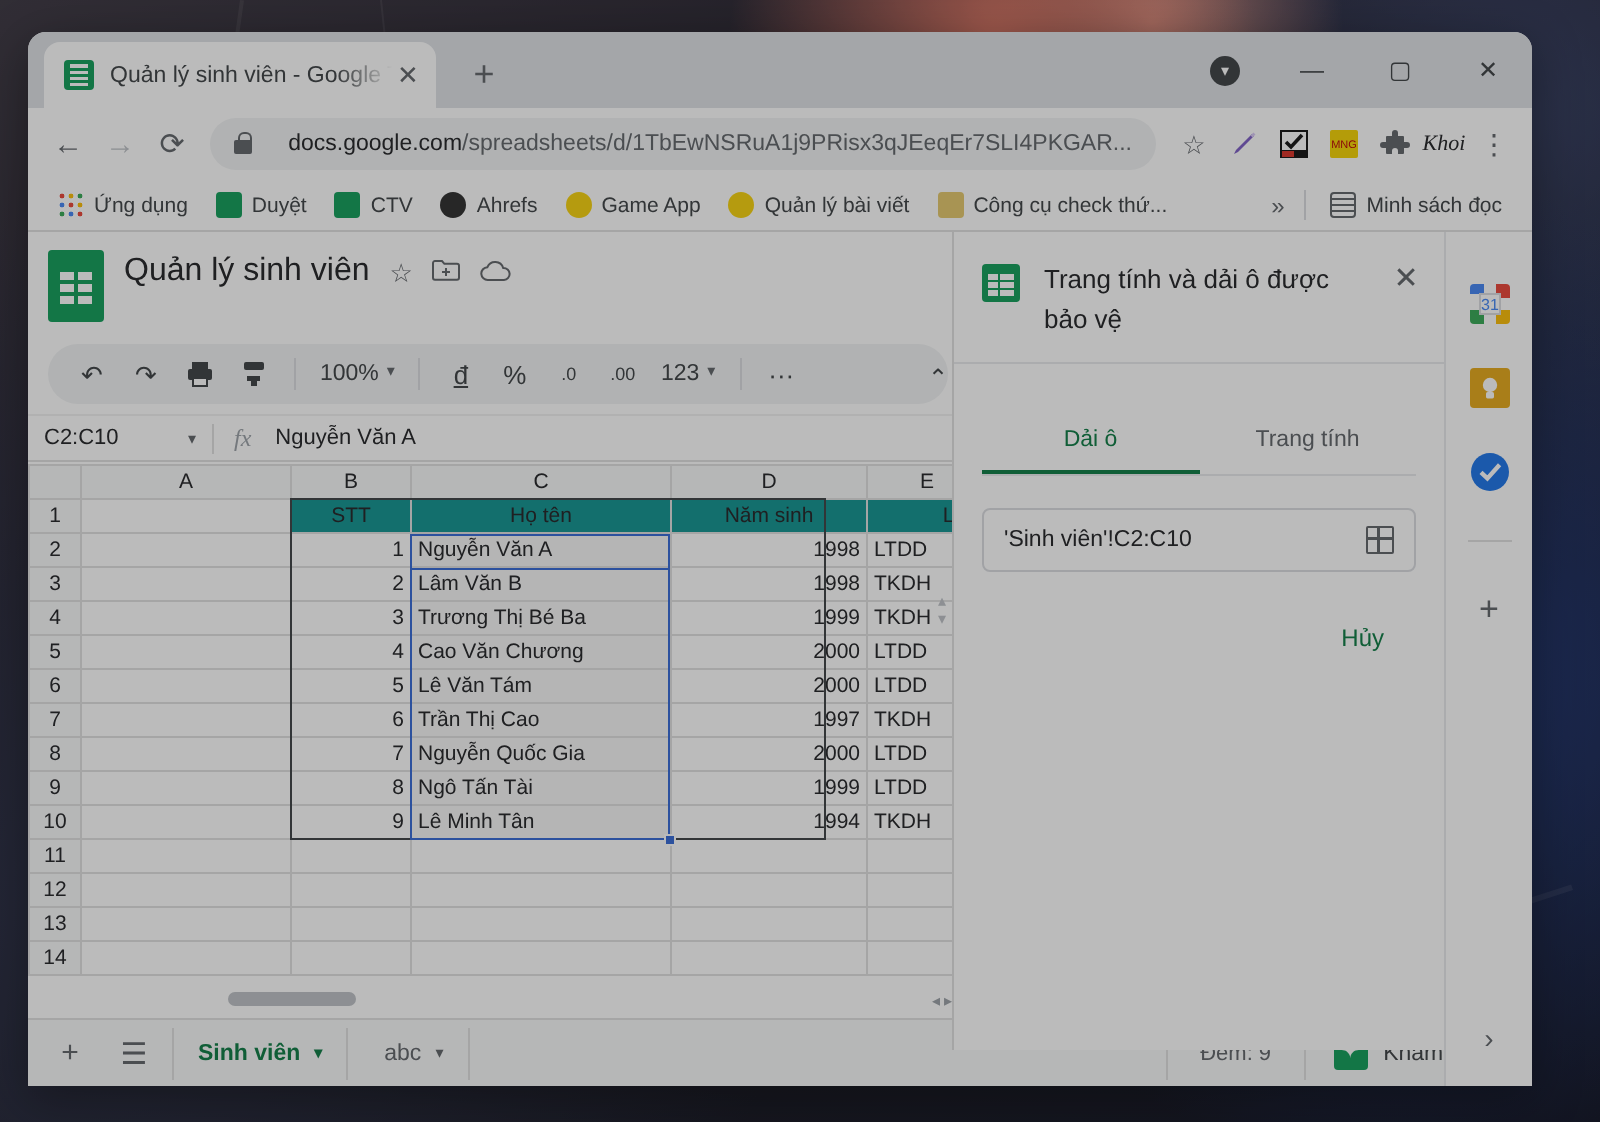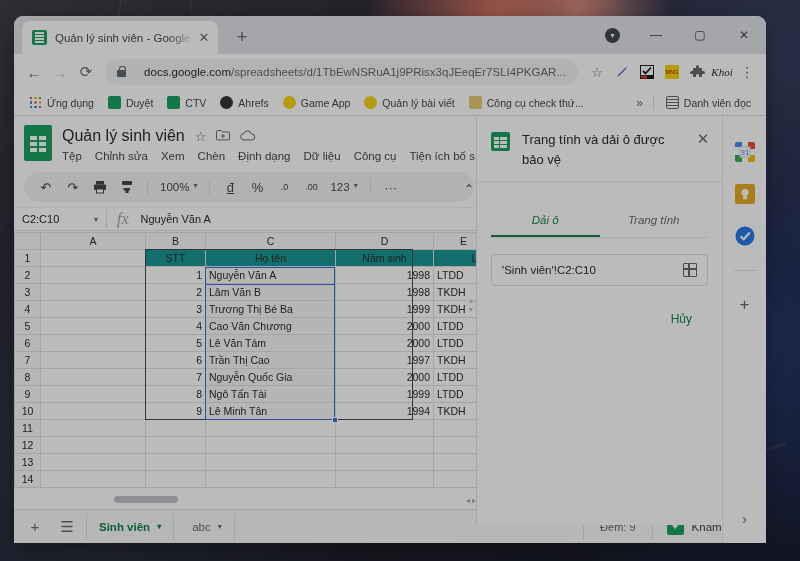--- a/index.html
+++ b/index.html
@@ -195,21 +195,21 @@
 
   
   .formulabar {
     height: 24px; display:flex; align-items:center; border-bottom:1px solid #e0e0e0;
     border-top: 1px solid #f1f1f1; margin-top: 5px;
   }
   .namebox { width: 92px; display:flex; align-items:center; justify-content:space-between;
              padding: 0 8px; font-size: 11px; color:#202124; }
   .fxbox { display:flex; align-items:center; flex:1; border-left:1px solid #e0e0e0;
            padding-left: 10px; gap: 12px; font-size: 11px; color:#202124; }
-  .fx-sym { font-family:"Liberation Serif", serif; font-style:italic; color:#9aa0a6; font-size:16px; }
+  .fx-sym { font-family:"Liberation Serif", serif; font-style:italic; color:#9aa0a6; font-size:12px; }
 
   
   .grid-wrap { position:absolute; left:0; right:0; top: 116px; bottom: 36px; overflow:hidden; }
   table.grid { border-collapse: collapse; table-layout: fixed; }
   table.grid td, table.grid th {
     border: 1px solid #e0e0e0; height: 17px; font-size: 10.5px;
     color:#202124; padding: 0 3px; overflow:hidden; white-space:nowrap;
   }
   .colhdr, .rowhdr {
     background:#f8f9fa; color:#5f6368; text-align:center; font-weight:normal;
@@ -285,21 +285,21 @@
   .sp-close { font-size: 15px; color:#5f6368; width:18px; text-align:center; }
   .sp-body { padding: 10px 14px 0 14px; }
   .desc-input {
     height: 32px; border: 1px solid #dadce0; border-radius: 4px;
     display:flex; align-items:center; padding: 0 10px;
     font-size: 11.5px; color:#202124;
   }
   .hl-red { outline: 3px solid #ff0000; outline-offset: 0px; }
   .sp-tabs { display:flex; margin-top: 14px; border-bottom: 1px solid #e8eaed; }
   .sp-tab { flex:1; text-align:center; font-size: 11.5px; color:#5f6368;
-            padding: 8px 0 9px 0; font-style: italic; }
+            padding: 8px 0 9px 0; }
   .sp-tab.active { color:#0b7a42; border-bottom: 2.5px solid #0b7a42; }
   .range-input {
     margin-top: 16px; height: 32px; border:1px solid #dadce0; border-radius:4px;
     display:flex;align-items:center; justify-content:space-between;
     padding: 0 10px; font-size: 11.5px; color:#202124;
   }
   .grid-pick { width:14px;height:14px;border:1.5px solid #5f6368;border-radius:1px;
                position:relative; }
   .grid-pick::after{content:"";position:absolute;inset:0;
                background:
@@ -428,21 +428,21 @@
       <span class="bm-ico" style="background:#e4c86a;"></span>
       <span>Công cụ check thứ...</span>
     </div>
     <div class="chev" style="margin-left:auto;">»</div>
     <div class="bm-sep"></div>
     <div class="bm">
       <span class="bm-ico" style="border:1.2px solid #5f6368;border-radius:2px;background:
         linear-gradient(to bottom, transparent 2px, #5f6368 2px 3px, transparent 3px),
         linear-gradient(to bottom, transparent 5px, #5f6368 5px 6px, transparent 6px),
         linear-gradient(to bottom, transparent 8px, #5f6368 8px 9px, transparent 9px);"></span>
-      <span>Danh viên đọc</span>
+      <span>Minh sách đọc</span>
     </div>
   </div>
 
   <div class="sheets">
 
     <div class="sheets-head">
       <div class="sheets-logo"></div>
       <div class="title-block">
         <div class="doc-title-row">
           <div class="doc-title">Quản lý sinh viên</div>
@@ -452,30 +452,20 @@
                 <path d="M0.5 2.5a1 1 0 0 1 1-1h3.5l1.2 1.4H12.5a1 1 0 0 1 1 1v6a1 1 0 0 1-1 1h-11a1 1 0 0 1-1-1z" fill="none" stroke="#5f6368" stroke-width="1"></path>
                 <path d="M7 5v4M5 7h4" stroke="#5f6368" stroke-width="1"></path>
               </svg>
           </span>
           <span class="ti">
             <svg width="16" height="11" viewBox="0 0 16 11">
                 <path d="M4 10a3.2 3.2 0 0 1-.3-6.4A4.2 4.2 0 0 1 11.6 4 2.9 2.9 0 0 1 12 10z" fill="none" stroke="#5f6368" stroke-width="1"></path>
               </svg>
           </span>
         </div>
-        <div class="menubar">
-          <span>Tệp</span>
-          <span>Chỉnh sửa</span>
-          <span>Xem</span>
-          <span>Chèn</span>
-          <span>Định dạng</span>
-          <span>Dữ liệu</span>
-          <span>Công cụ</span>
-          <span>Tiện ích bổ s</span>
-        </div>
       </div>
     </div>
 
     <div class="head-right">
       <div class="comment-ico">
         <svg width="18" height="16" viewBox="0 0 18 16">
             <rect x="1" y="1" width="16" height="11.5" rx="1" fill="none" stroke="#3c4043" stroke-width="1.6"></rect>
             <path d="M4 13 L4 15.2 L7 13" fill="#3c4043"></path>
             <path d="M4 4.5h10M4 7.5h10" stroke="#3c4043" stroke-width="1.4"></path>
           </svg>

